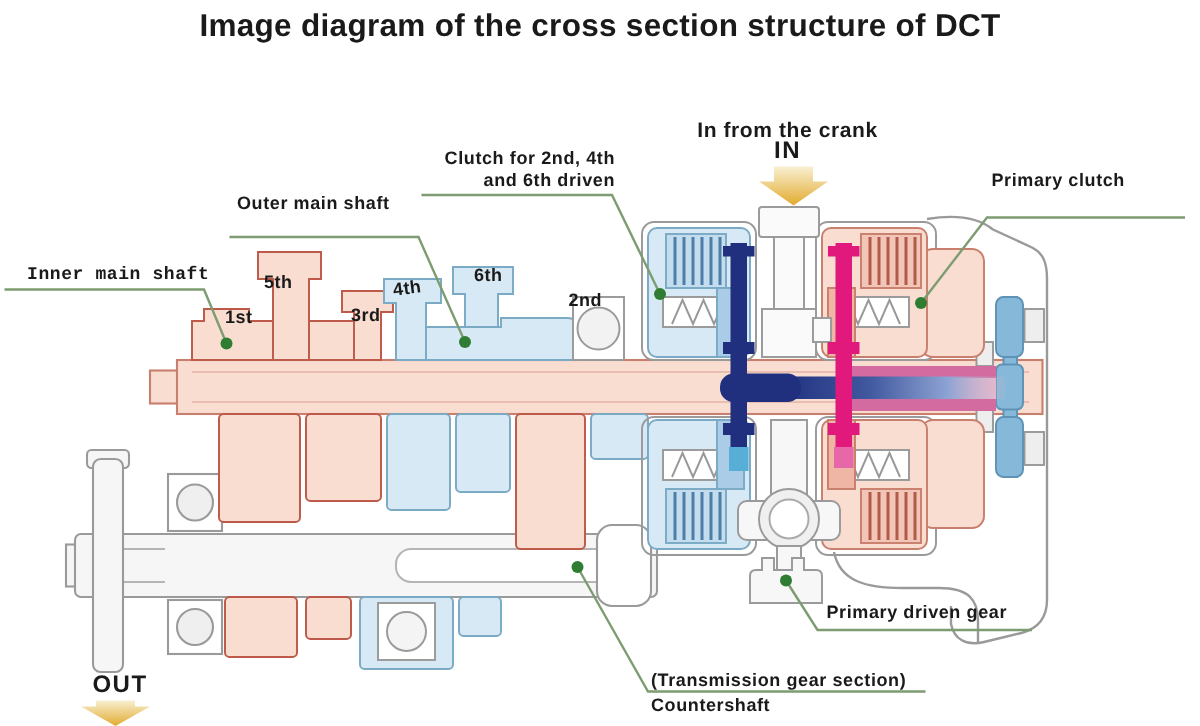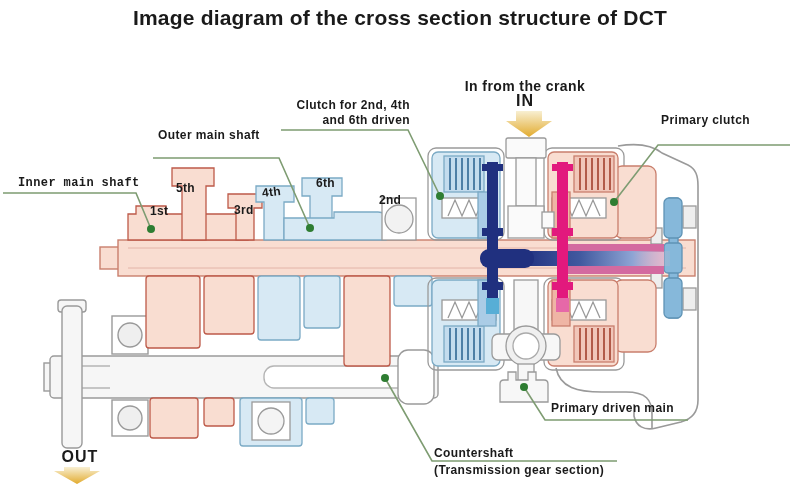--- a/index.html
+++ b/index.html
@@ -213,21 +213,21 @@
   <div class="lbl" id="lbl-outer">Outer main shaft</div>
   <div class="lbl" id="lbl-inner">Inner main shaft</div>
 
   <div class="gear" id="g1">1st</div>
   <div class="gear" id="g5">5th</div>
   <div class="gear" id="g3">3rd</div>
   <div class="gear" id="g4">4th</div>
   <div class="gear" id="g6">6th</div>
   <div class="gear" id="g2">2nd</div>
 
-  <div class="lbl" id="lbl-primary">Primary driven main</div>
+  <div class="lbl" id="lbl-primary">Primary driven gear</div>
 
   <div class="lbl" id="lbl-counter">
+    <span style="display:block">(Transmission gear section)</span>
     <span style="display:block">Countershaft</span>
-    <span style="display:block">(Transmission gear section)</span>
   </div>
 
   <div class="lbl big center" id="lbl-out">OUT</div>
 </div>
 
 </body></html>

